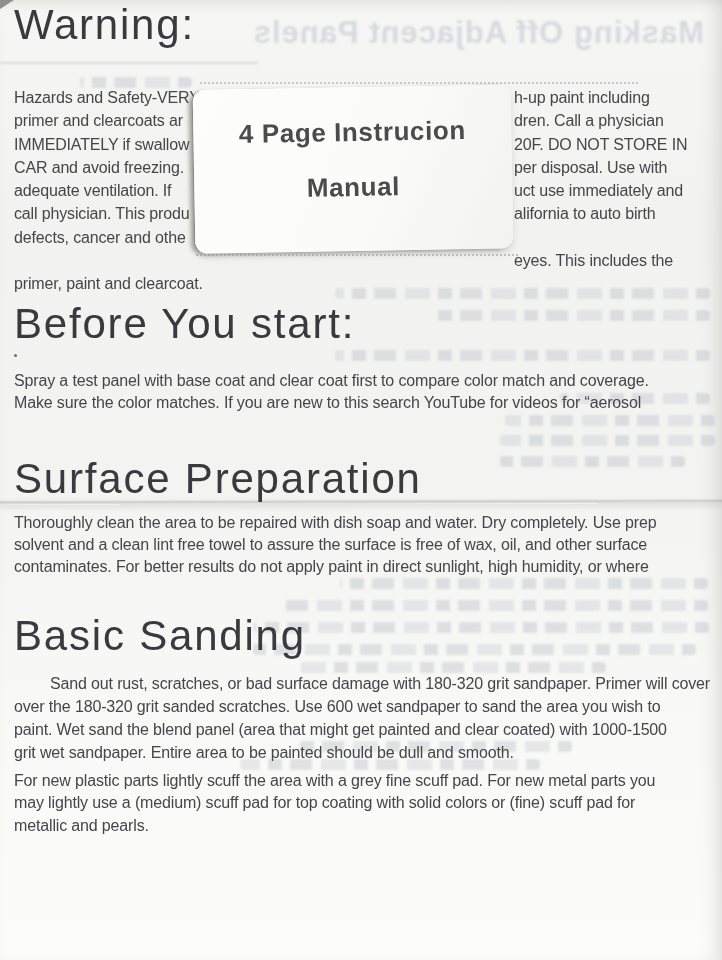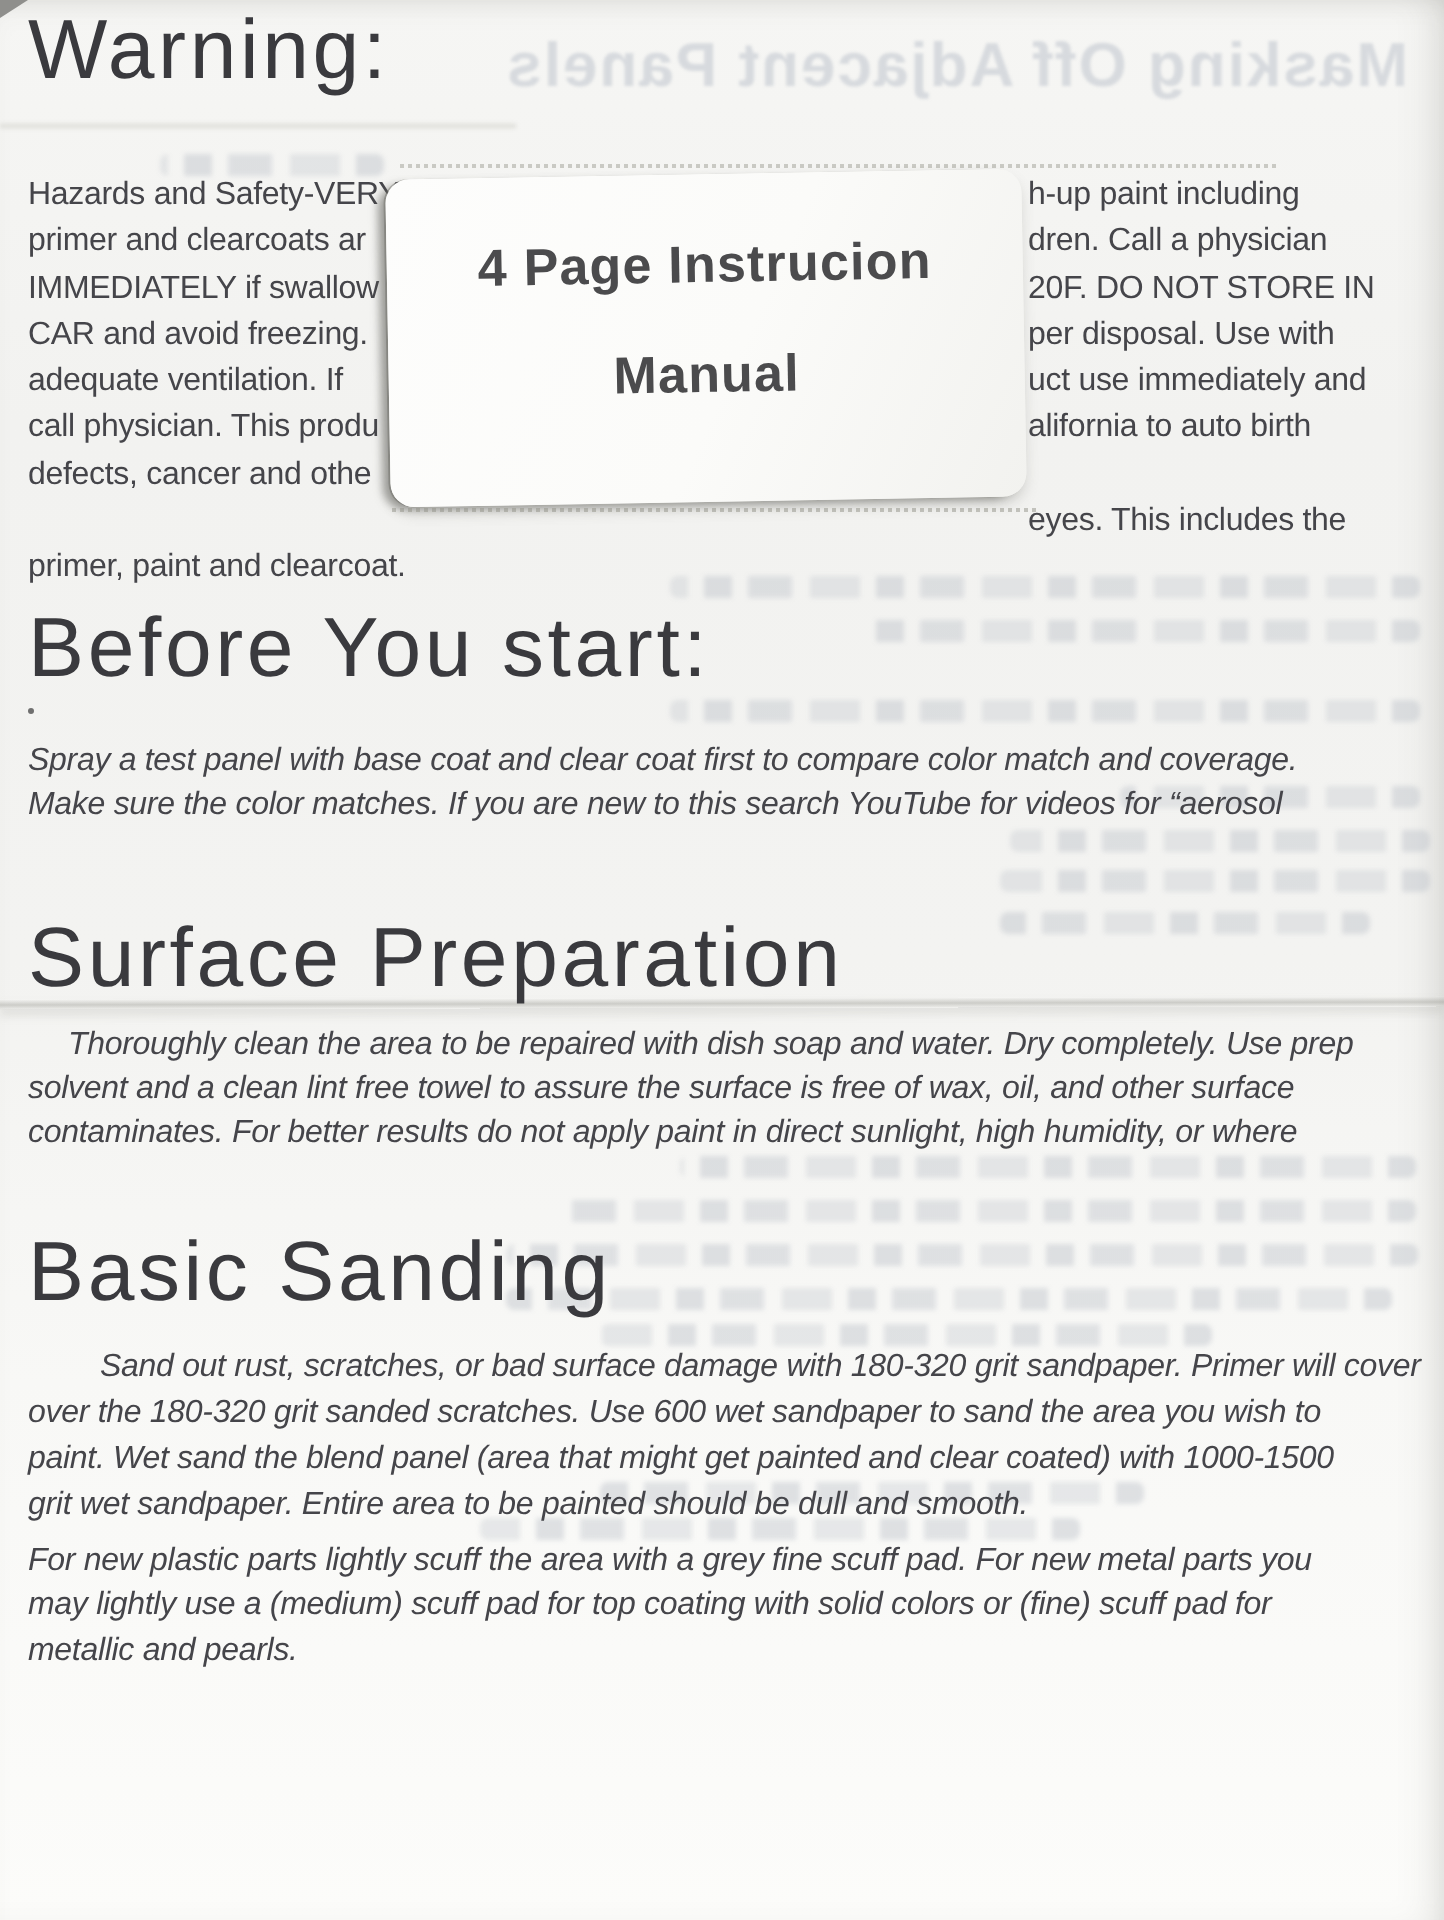--- a/index.html
+++ b/index.html
@@ -12,21 +12,21 @@
     background:linear-gradient(180deg,#f6f6f4 0%,#f2f2f0 22%,#f3f3f1 50%,#f8f8f6 72%,#fcfcfa 100%);
     box-shadow:inset -14px 0 22px -14px rgba(90,90,85,.25), inset 0 10px 18px -14px rgba(90,90,85,.25);
   }
   
   .h{
     position:absolute;left:14px;
     font-size:42px;line-height:46px;font-weight:400;
     letter-spacing:1.8px;color:#3a3a3e;white-space:nowrap;
   }
   
-  .para{position:absolute;left:14px;right:2px;color:#45454a;font-style:italic;}
+  .para{position:absolute;left:14px;right:2px;color:#45454a;}
   .bl{white-space:nowrap;font-size:16px;letter-spacing:-0.15px;line-height:22.4px;height:22.4px;}
   
   .warn-para{position:absolute;left:14px;top:86px;width:700px;color:#45454a;}
   .wline{position:relative;height:23.3px;font-size:16px;letter-spacing:-0.15px;line-height:23.3px;white-space:nowrap;}
   .wl{position:absolute;left:0;}
   .wr{position:absolute;left:500px;}
   
   .sticker{
     position:absolute;left:194px;top:87px;width:318px;height:164px;
     background:linear-gradient(115deg,#fdfdfc 0%,#fbfbf9 55%,#f2f2ef 100%);
@@ -139,21 +139,21 @@
   <div class="perf perf-bottom"></div>
 
   <div class="h" style="top:301px;">Before You start:</div>
   <div class="para" style="top:370px;">
     <div class="bl">Spray a test panel with base coat and clear coat first to compare color match and coverage.</div>
     <div class="bl">Make sure the color matches.  If you are new to this search YouTube for videos for “aerosol</div>
   </div>
 
   <div class="h" style="top:444px;margin-top:12px;">Surface Preparation</div>
   <div class="para" style="top:512px;">
-    <div class="bl" style="line-height:22.2px;height:22.2px;margin-left:20px;">Thoroughly clean the area to be repaired with dish soap and water.  Dry completely. Use prep</div>
+    <div class="bl" style="line-height:22.2px;height:22.2px;">Thoroughly clean the area to be repaired with dish soap and water.  Dry completely. Use prep</div>
     <div class="bl" style="line-height:22.2px;height:22.2px;">solvent and a clean lint free towel to assure the surface is free of wax, oil, and other surface</div>
     <div class="bl" style="line-height:22.2px;height:22.2px;">contaminates. For better results do not apply paint in direct sunlight, high humidity, or where</div>
   </div>
 
   <div class="h" style="top:613px;">Basic Sanding</div>
   <div class="para" style="top:672px;">
     <div class="bl" style="line-height:23px;height:23px;margin-left:36px;">Sand out rust, scratches, or bad surface damage with 180-320 grit sandpaper. Primer will cover</div>
     <div class="bl" style="line-height:23px;height:23px;">over the 180-320 grit sanded scratches. Use 600 wet sandpaper to sand the area you wish to</div>
     <div class="bl" style="line-height:23px;height:23px;">paint. Wet sand the blend panel (area that might get painted and clear coated) with 1000-1500</div>
     <div class="bl" style="line-height:23px;height:23px;">grit wet sandpaper. Entire area to be painted should be dull and smooth.</div>

